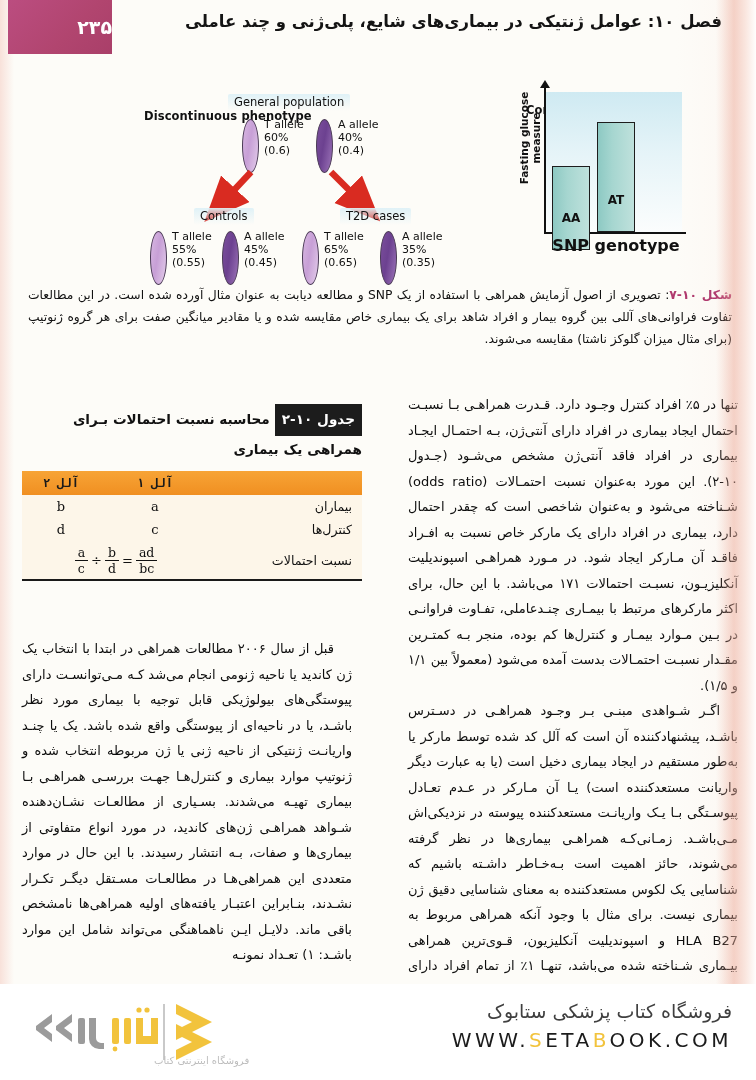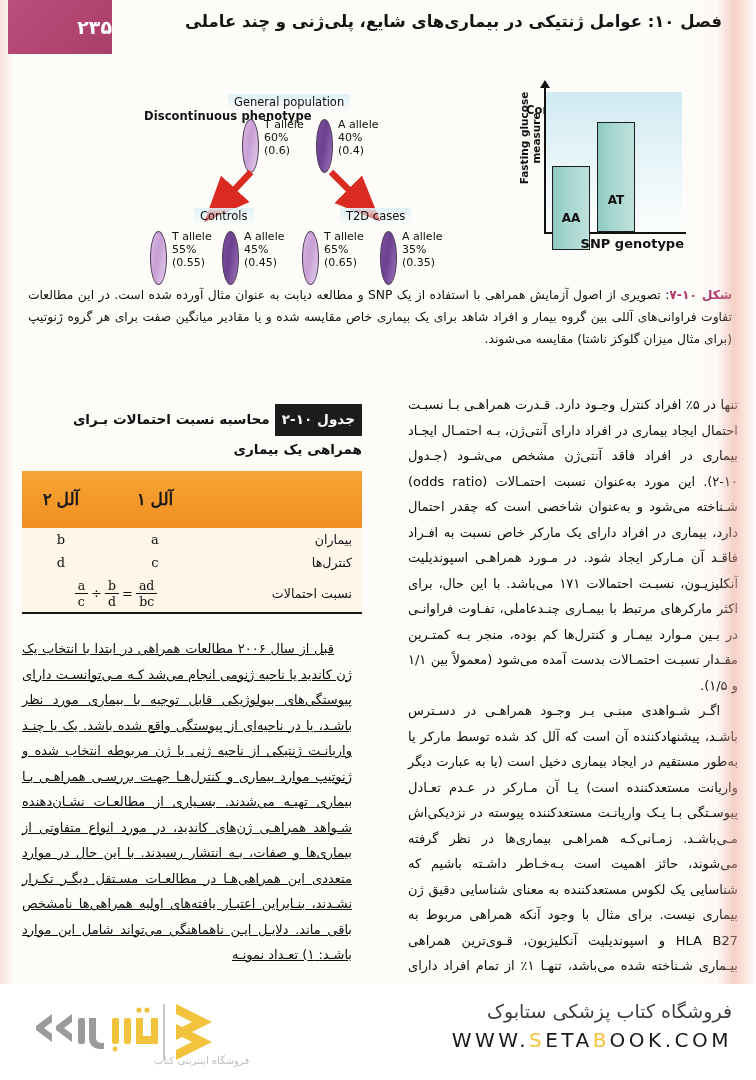--- a/index.html
+++ b/index.html
@@ -192,22 +192,22 @@
     text-align: center;
     font-size: 10.5px;
     font-weight: bold;
     color: #111;
     font-family: "DejaVu Sans", sans-serif;
   }
   .xlabel {
     position: absolute;
     left: 36px; top: 150px;
     width: 136px;
-    text-align: right;
-    font-size: 13px;
+    text-align: center;
+    font-size: 16px;
     font-weight: bold;
     color: #111;
     font-family: "DejaVu Sans", sans-serif;
   }
 
   
   #fig-caption {
     position: absolute;
     left: 28px; top: 284px;
     width: 704px;
@@ -226,21 +226,21 @@
     top: 392px;
     width: 330px;
     direction: rtl;
     text-align: justify;
     font-size: 13px;
     line-height: 25.5px;
     color: #0d0d0d;
     font-family: "DejaVu Sans", sans-serif;
   }
   #col-right { right: 18px; }
-  #col-left  { left: 22px; text-decoration: underline; }
+  #col-left  { left: 22px; }
   .col p { margin: 0 0 0 0; text-indent: 18px; }
   .col p.noindent { text-indent: 0; }
 
   
   #table-block {
     position: absolute;
     left: 22px; top: 404px;
     width: 340px;
     direction: rtl;
   }
@@ -264,24 +264,24 @@
   .tbl {
     margin-top: 8px;
     width: 340px;
     border-collapse: collapse;
     background: #fdf6e9;
   }
   .tbl thead th {
     background: #f59a2b;
     background: linear-gradient(to bottom,#f7a436,#f08f21);
     color: #1a1a1a;
-    font-size: 17px;
-    font-weight: bold;
-    padding: 18px 10px;
-    font-family: Liberation Sans, sans-serif;
+    font-size: 12px;
+    font-weight: bold;
+    padding: 4px 10px;
+    font-family: Liberation Mono, monospace;
     height: 24px;
     box-sizing: border-box;
   }
   .tbl thead th.blank { background: linear-gradient(to bottom,#f7a436,#f08f21); }
   .tbl tbody td {
     font-size: 12.6px;
     padding: 4px 10px;
     color: #111;
     font-family: "DejaVu Sans", sans-serif;
     vertical-align: middle;

